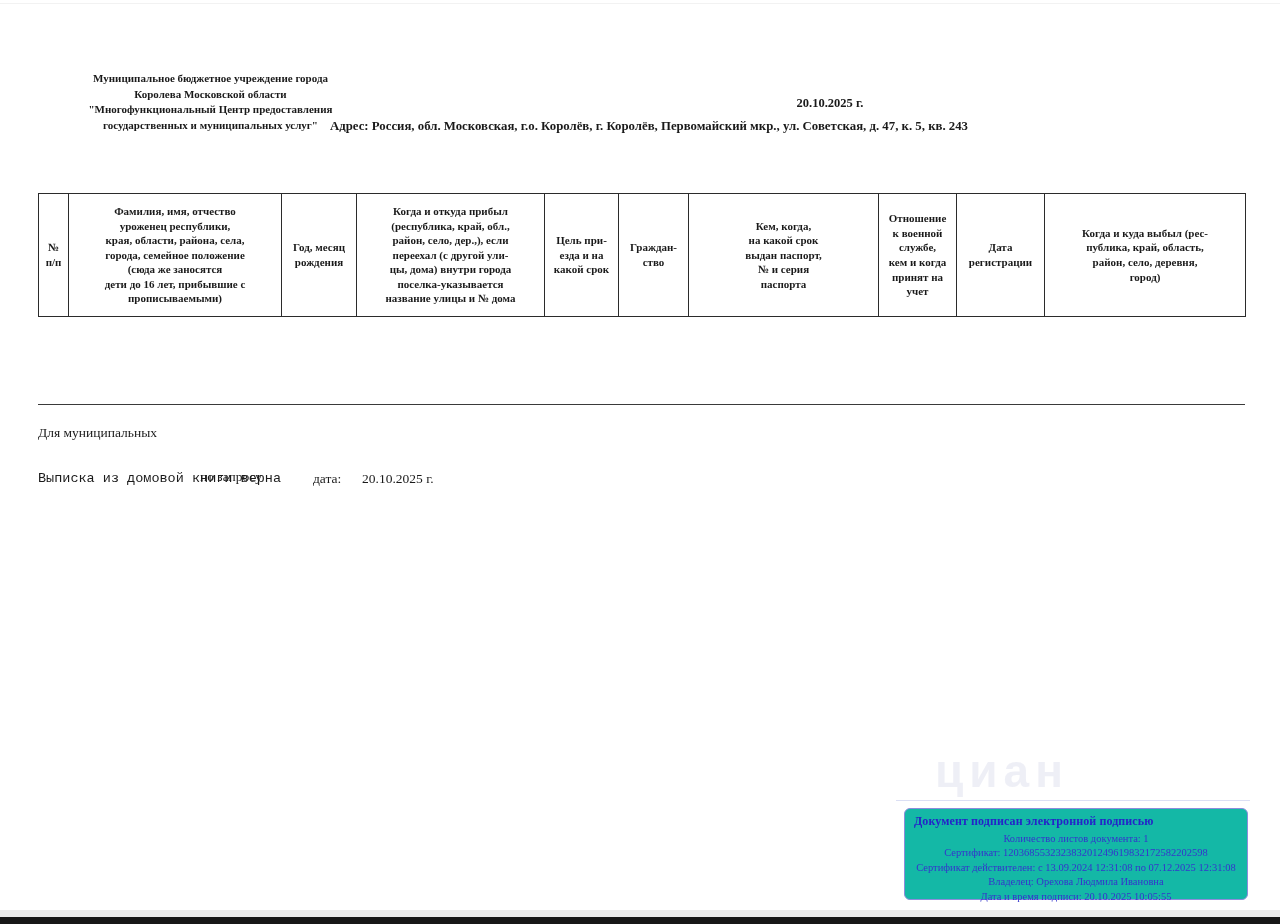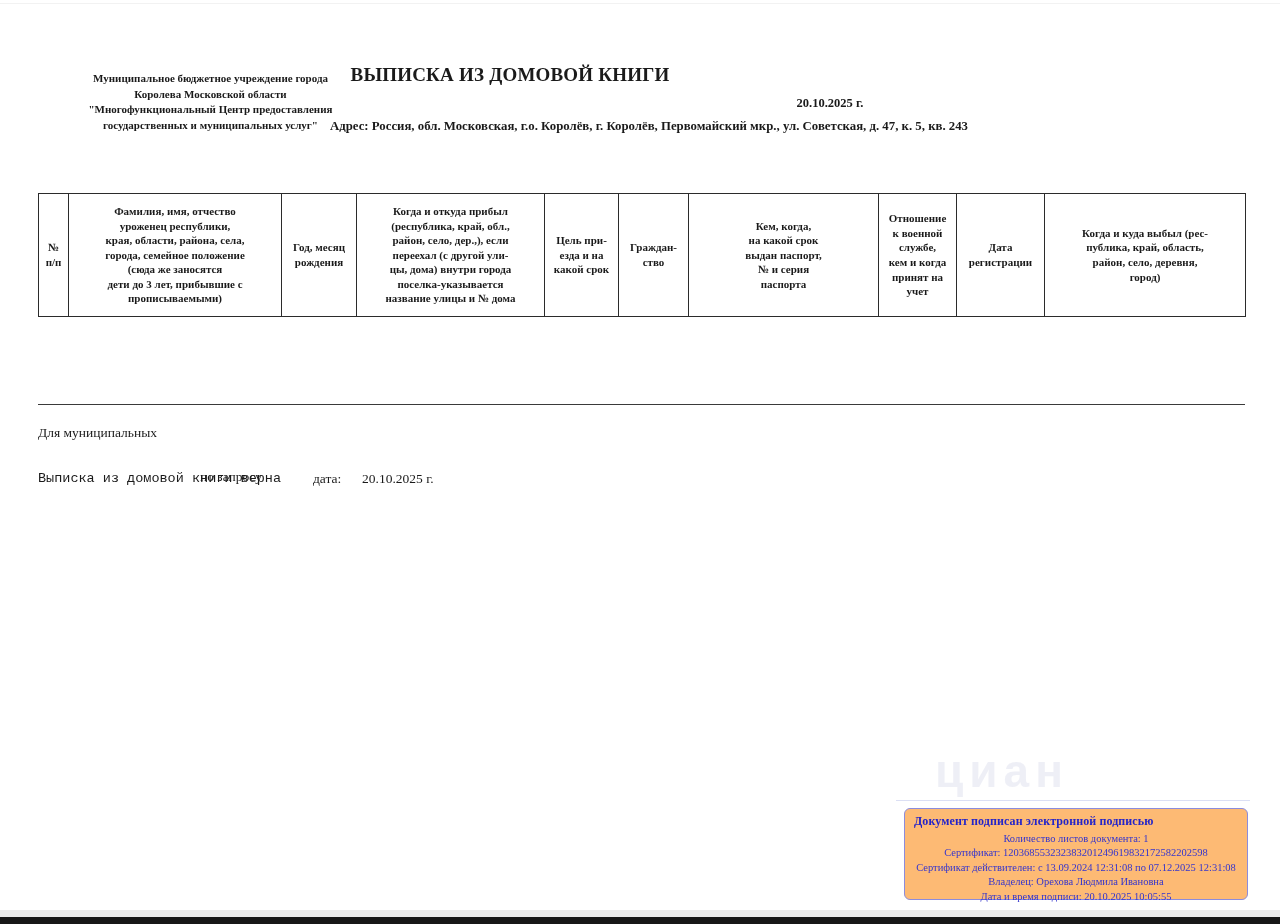--- a/index.html
+++ b/index.html
@@ -77,21 +77,21 @@
   .watermark-underline {
     position: absolute; left: 896px; top: 800px; width: 354px;
     border-top: 1px solid rgba(190, 196, 235, 0.55);
   }
 
   
   .stamp {
     position: absolute; left: 904px; top: 808px; width: 344px; height: 92px;
     border: 1.6px solid #8c8cdc; border-radius: 6px;
     padding: 5px 9px 4px 9px;
-    background: #fdba74;
+    background: #14b8a6;
   }
   .stamp-title {
     font-weight: bold; font-size: 12px; color: #2424c9;
     margin-bottom: 3px; letter-spacing: 0.1px;
   }
   .stamp-line {
     font-size: 10.5px; line-height: 14.4px; color: #3434cd; text-align: center;
   }
 
   
@@ -107,21 +107,20 @@
 </head>
 <body>
 
 <div class="page">
   <div class="top-hairline"></div>
 
   <div class="org-block">Муниципальное бюджетное учреждение города
 Королева Московской области
 "Многофункциональный Центр предоставления
 государственных и муниципальных услуг"</div>
-  <div class="doc-title">ВЫПИСКА ИЗ ДОМОВОЙ КНИГИ</div>
   <div class="doc-date">20.10.2025 г.</div>
   <div class="doc-address">Адрес: Россия, обл. Московская, г.о. Королёв, г. Королёв, Первомайский мкр., ул. Советская, д. 47, к. 5, кв. 243</div>
 
   <table class="register">
     <colgroup>
       <col style="width:30px">
         <col style="width:213px">
         <col style="width:75px">
       <col style="width:188px">
         <col style="width:74px">
@@ -133,21 +132,21 @@
     </colgroup>
     <tbody>
         <tr>
       <th>№
 п/п</th>
       <th>Фамилия, имя, отчество
 уроженец республики,
 края, области, района, села,
 города, семейное положение
 (сюда же заносятся
-дети до 3 лет, прибывшие с
+дети до 16 лет, прибывшие с
 прописываемыми)</th>
       <th>Год, месяц
 рождения</th>
       <th>Когда и откуда прибыл
 (республика, край, обл.,
 район, село, дер.,), если
 переехал (с другой ули-
 цы, дома) внутри города
 поселка-указывается
 название улицы и № дома</th>

